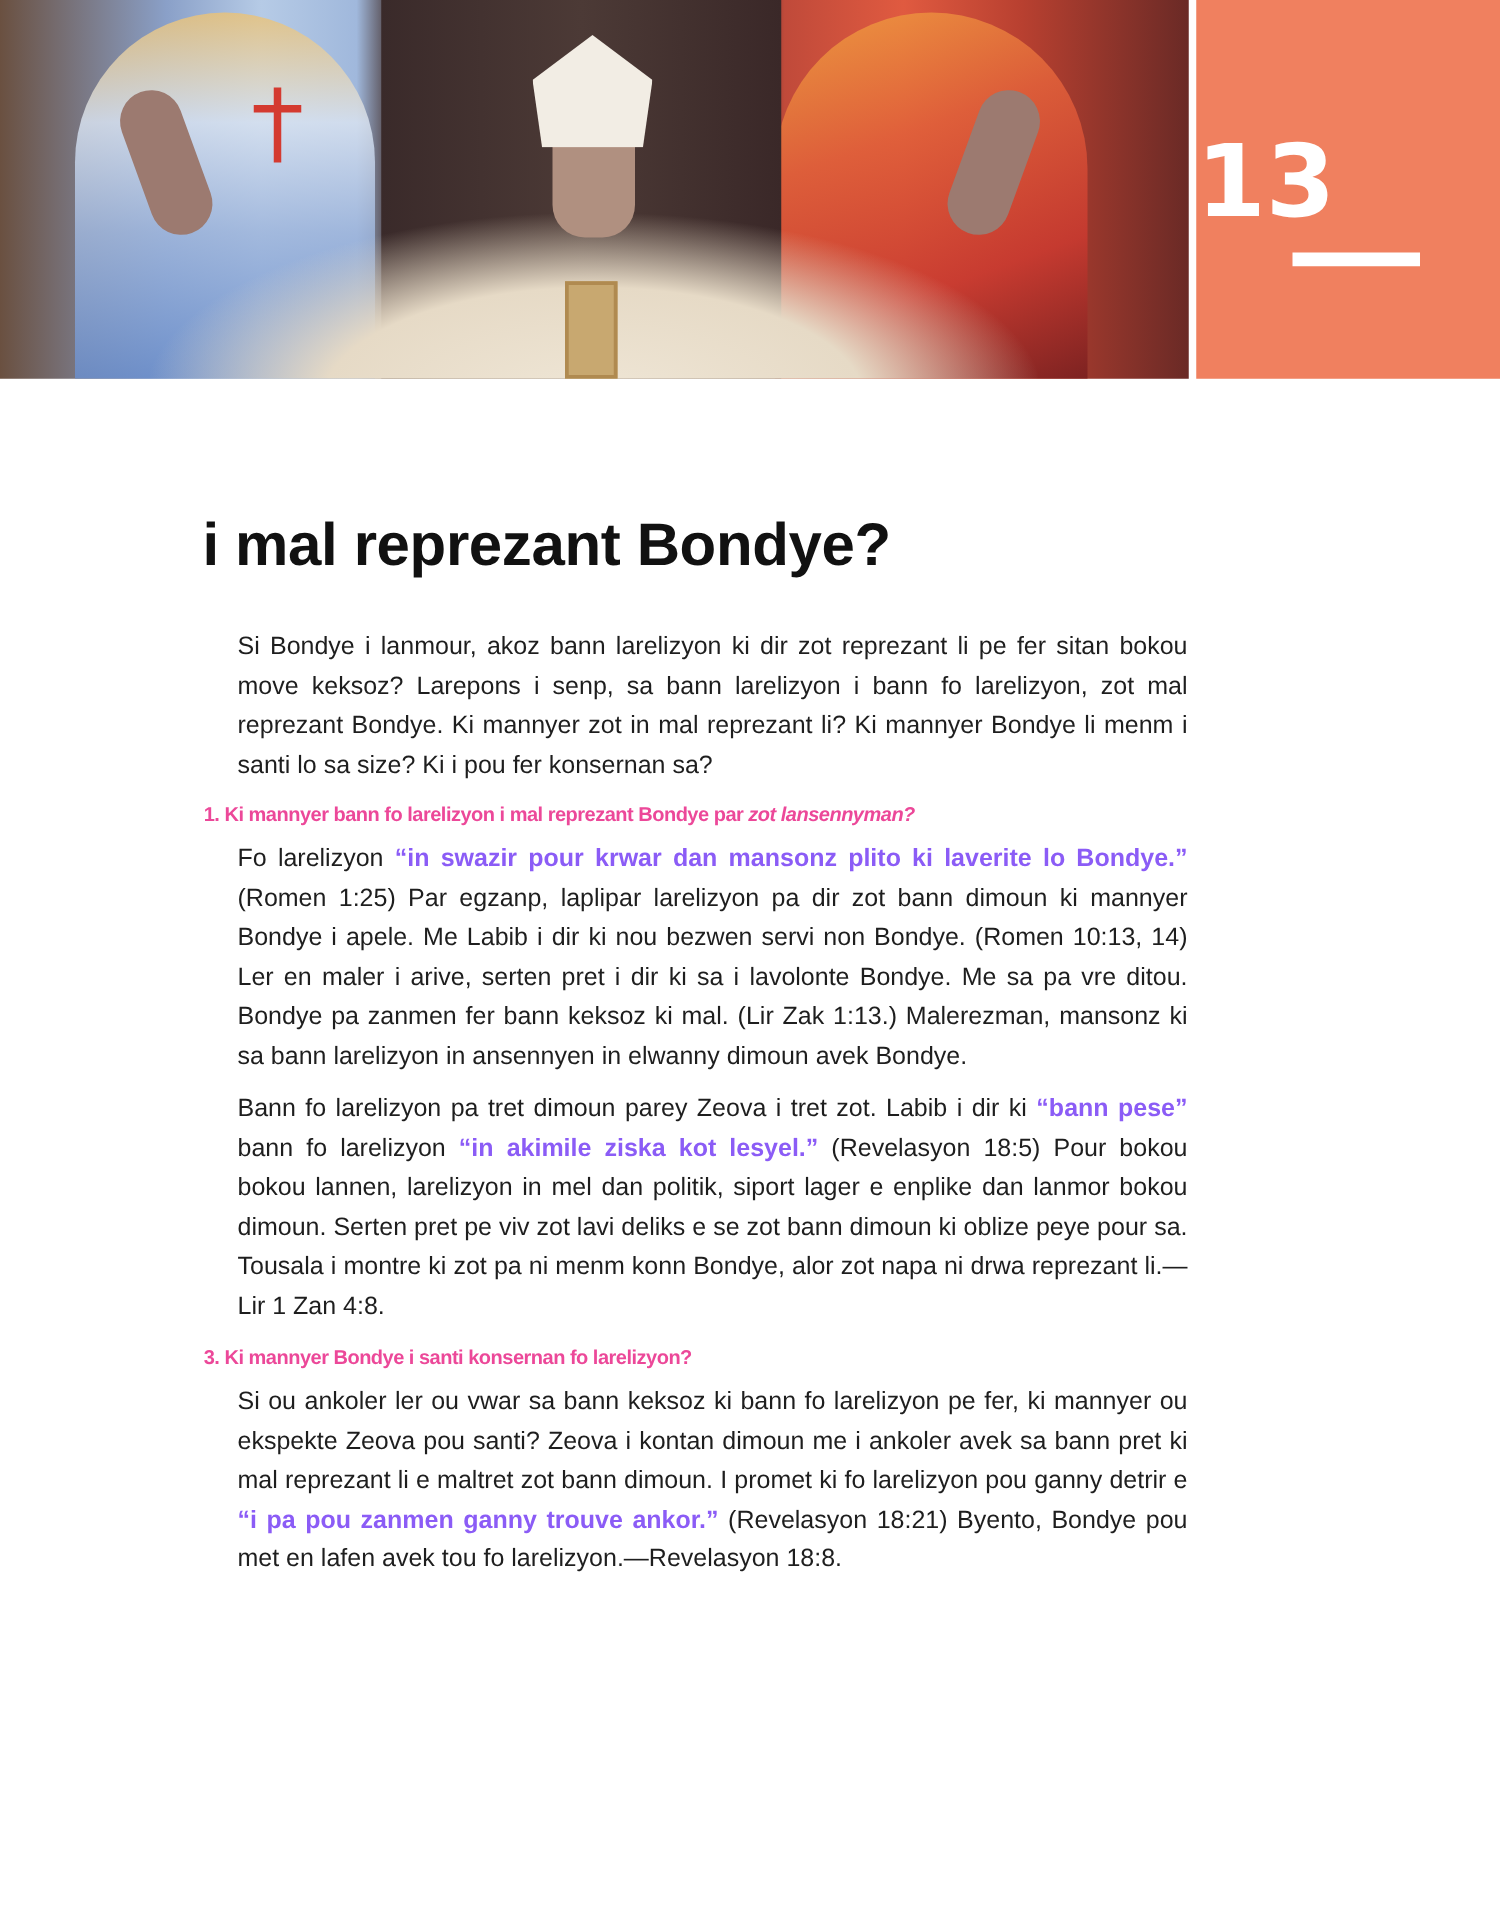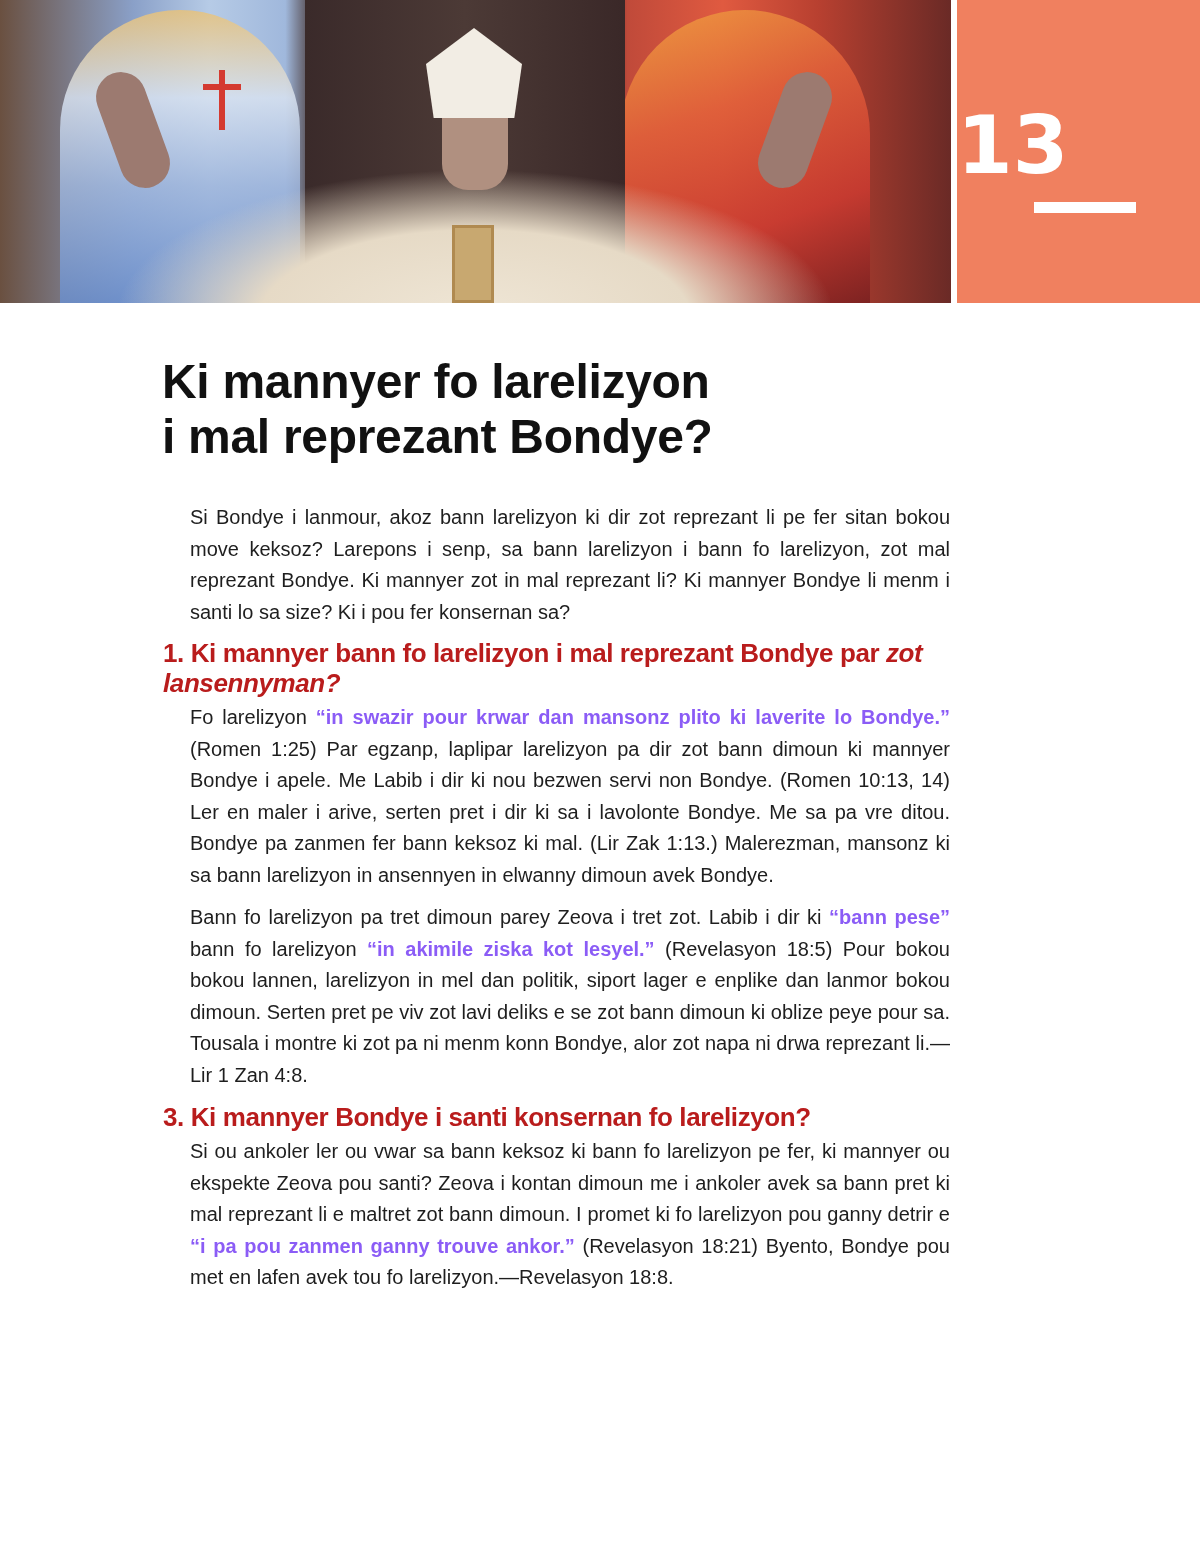--- a/index.html
+++ b/index.html
@@ -70,21 +70,21 @@
   .para {
     margin-left: 27px; width: 760px;
     font-family: Liberation Sans, sans-serif;
     font-size: 20px; line-height: 31.5px; color: #1e1e1e;
     text-align: justify;
   }
   .para b { font-weight: 700; color: #8b5cf6; }
   .intro { margin-bottom: 10px; }
   .question {
     font-family: "Liberation Sans", sans-serif;
-    font-weight: 700; font-size: 26px; line-height: 30px; color: #b91c1c;
+    font-weight: 700; font-size: 16px; line-height: 30px; color: #ec4899;
     margin-bottom: 4px; letter-spacing: -0.4px;
   }
   .question i { font-style: italic; }
   .section { margin-bottom: 11px; }
 </style>
 </head>
 <body>
 
 <div class="hero-photo">
   <div class="hero-window-left"></div>
@@ -99,21 +99,21 @@
   <div class="hero-head"></div>
   <div class="hero-mitre"></div>
 </div>
 
 <div class="chapter-box">
   <div class="chapter-number">13</div>
   <div class="chapter-underline"></div>
 </div>
 
 <h1 class="title">
-  <span>Ki mannyer fo larelizyon</span><br>
+  <br>
   <span>i mal reprezant Bondye?</span>
 </h1>
 
 <div class="content">
   <p class="para intro">Si Bondye i lanmour, akoz bann larelizyon ki dir zot reprezant li pe fer sitan bokou move keksoz? Larepons i senp, sa bann larelizyon i bann fo larelizyon, zot mal reprezant Bondye. Ki mannyer zot in mal reprezant li? Ki mannyer Bondye li menm i santi lo sa size? Ki i pou fer konsernan sa?</p>
 
   <div class="section">
     <div class="question"><span>1.</span> <span>Ki mannyer bann fo larelizyon i mal reprezant Bondye par </span><i>zot lansennyman?</i></div>
     <p class="para"><span>Fo larelizyon </span><b>“in swazir pour krwar dan mansonz plito ki laverite lo Bondye.”</b><span> (Romen 1:25) Par egzanp, laplipar larelizyon pa dir zot bann dimoun ki mannyer Bondye i apele. Me Labib i dir ki nou bezwen servi non Bondye. (Romen 10:13, 14) Ler en maler i arive, serten pret i dir ki sa i lavolonte Bondye. Me sa pa vre ditou. Bondye pa zanmen fer bann keksoz ki mal. (Lir Zak 1:13.) Malerezman, mansonz ki sa bann larelizyon in ansennyen in elwanny dimoun avek Bondye.</span></p>
   </div>

